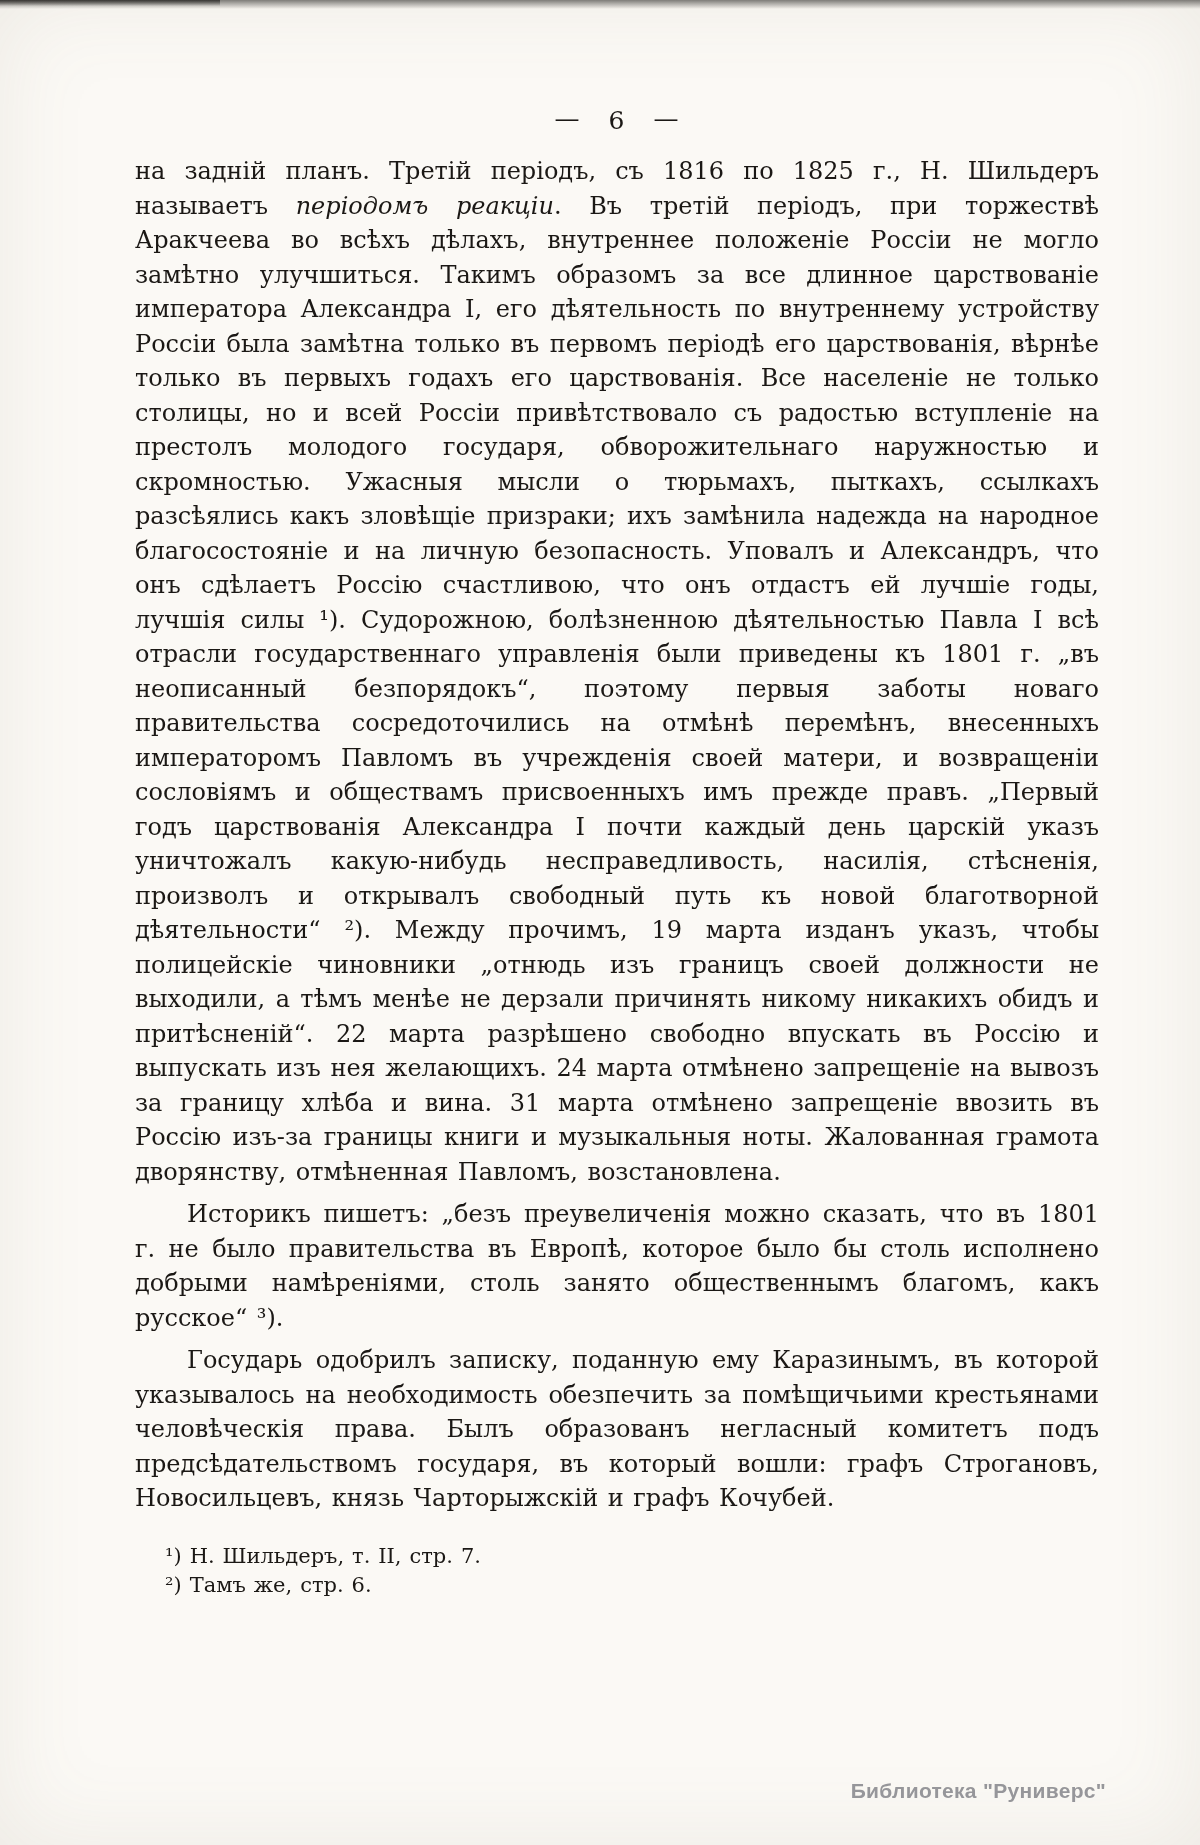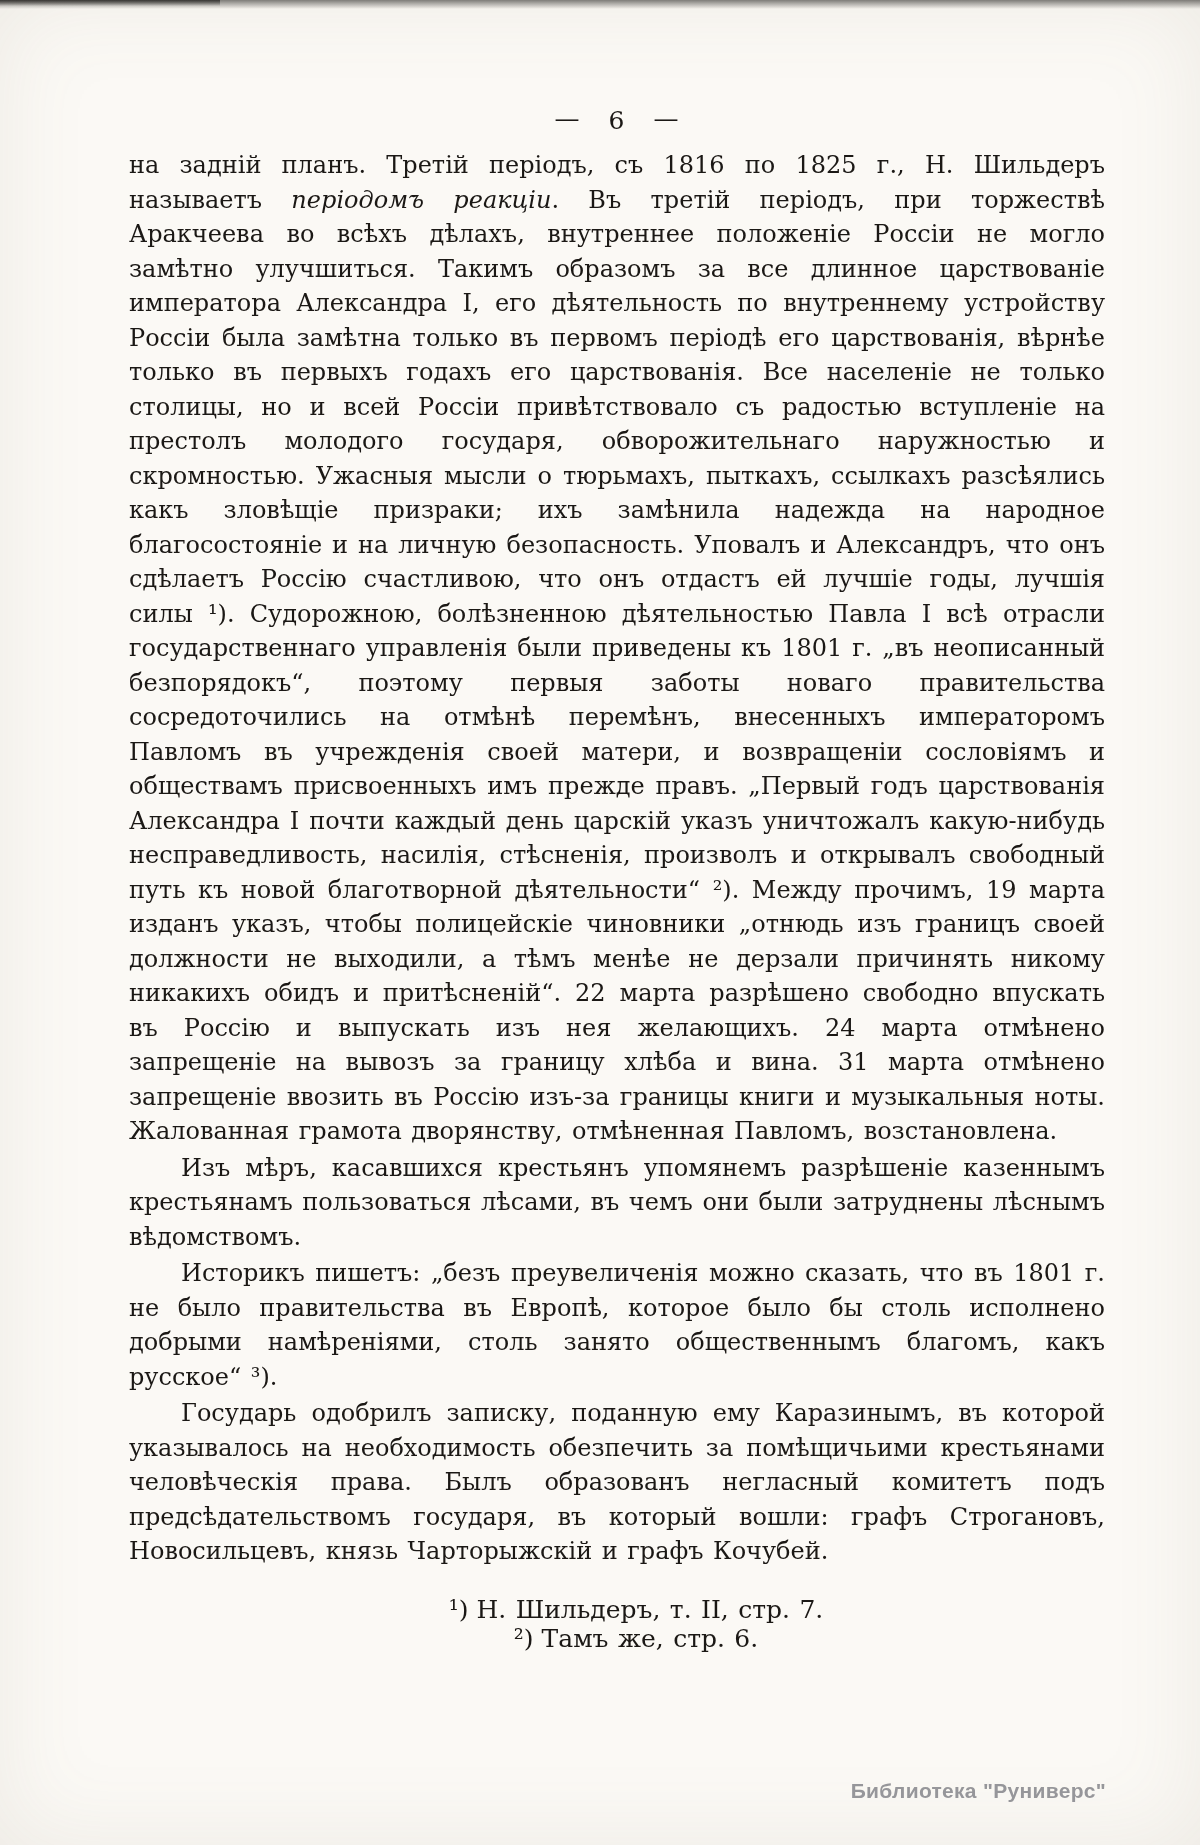--- a/index.html
+++ b/index.html
@@ -46,41 +46,40 @@
     position: relative;
     top: -2px;
   }
   .text-column {
     position: absolute;
     top: 146px;
     left: 127px;
     width: 980px;
   }
   .para {
-    margin: 2px;
+    margin: 8px;
     font-size: 24px;
     line-height: 34.5px;
     text-align: justify;
     word-spacing: 0.08em;
   }
   .para.indent {
     text-indent: 52px;
   }
   .para em {
     font-style: italic;
   }
   .footnotes {
     margin-top: 26px;
     padding-left: 38px;
   }
   .footnote {
-    font-size: 25px;
+    font-size: 21px;
     line-height: 29px;
     word-spacing: 0.06em;
-    text-align: center;
   }
   .footnote .fn-marker {
     margin-right: 8px;
   }
   .watermark {
     position: absolute;
     top: 1779px;
     right: 94px;
     font-family: "Liberation Sans", "DejaVu Sans", sans-serif;
     font-weight: bold;
@@ -100,21 +99,20 @@
   <div class="page-header">
     <span class="dash">—</span>
     <span class="page-number">6</span>
     <span class="dash">—</span>
   </div>
 
   <div class="text-column">
 
     <p class="para"><span>на задній планъ. Третій періодъ, съ 1816 по 1825 г., Н. Шильдеръ называетъ </span><em>періодомъ реакціи</em><span>. Въ третій періодъ, при торжествѣ Аракчеева во всѣхъ дѣлахъ, внутреннее положеніе Россіи не могло замѣтно улучшиться. Такимъ образомъ за все длинное царствованіе императора Александра I, его дѣятельность по внутреннему устройству Россіи была замѣтна только въ первомъ періодѣ его царствованія, вѣрнѣе только въ первыхъ годахъ его царствованія. Все населеніе не только столицы, но и всей Россіи привѣтствовало съ радостью вступленіе на престолъ молодого государя, обворожительнаго наружностью и скромностью. Ужасныя мысли о тюрьмахъ, пыткахъ, ссылкахъ разсѣялись какъ зловѣщіе призраки; ихъ замѣнила надежда на народное благосостояніе и на личную безопасность. Уповалъ и Александръ, что онъ сдѣлаетъ Россію счастливою, что онъ отдастъ ей лучшіе годы, лучшія силы ¹). Судорожною, болѣзненною дѣятельностью Павла I всѣ отрасли государственнаго управленія были приведены къ 1801 г. „въ неописанный безпорядокъ“, поэтому первыя заботы новаго правительства сосредоточились на отмѣнѣ перемѣнъ, внесенныхъ императоромъ Павломъ въ учрежденія своей матери, и возвращеніи сословіямъ и обществамъ присвоенныхъ имъ прежде правъ. „Первый годъ царствованія Александра I почти каждый день царскій указъ уничтожалъ какую-нибудь несправедливость, насилія, стѣсненія, произволъ и открывалъ свободный путь къ новой благотворной дѣятельности“ ²). Между прочимъ, 19 марта изданъ указъ, чтобы полицейскіе чиновники „отнюдь изъ границъ своей должности не выходили, а тѣмъ менѣе не дерзали причинять никому никакихъ обидъ и притѣсненій“. 22 марта разрѣшено свободно впускать въ Россію и выпускать изъ нея желающихъ. 24 марта отмѣнено запрещеніе на вывозъ за границу хлѣба и вина. 31 марта отмѣнено запрещеніе ввозить въ Россію изъ-за границы книги и музыкальныя ноты. Жалованная грамота дворянству, отмѣненная Павломъ, возстановлена.</span></p>
 
-    <p class="para indent">Изъ мѣръ, касавшихся крестьянъ упомянемъ разрѣшеніе казеннымъ крестьянамъ пользоваться лѣсами, въ чемъ они были затруднены лѣснымъ вѣдомствомъ.</p>
 
     <p class="para indent">Историкъ пишетъ: „безъ преувеличенія можно сказать, что въ 1801 г. не было правительства въ Европѣ, которое было бы столь исполнено добрыми намѣреніями, столь занято общественнымъ благомъ, какъ русское“ ³).</p>
 
     <p class="para indent">Государь одобрилъ записку, поданную ему Каразинымъ, въ которой указывалось на необходимость обезпечить за помѣщичьими крестьянами человѣческія права. Былъ образованъ негласный комитетъ подъ предсѣдательствомъ государя, въ который вошли: графъ Строгановъ, Новосильцевъ, князь Чарторыжскій и графъ Кочубей.</p>
 
     <div class="footnotes">
       <div class="footnote">
         <span class="fn-marker">¹)</span><span>Н. Шильдеръ, т. II, стр. 7.</span>
       </div>
       <div class="footnote">

